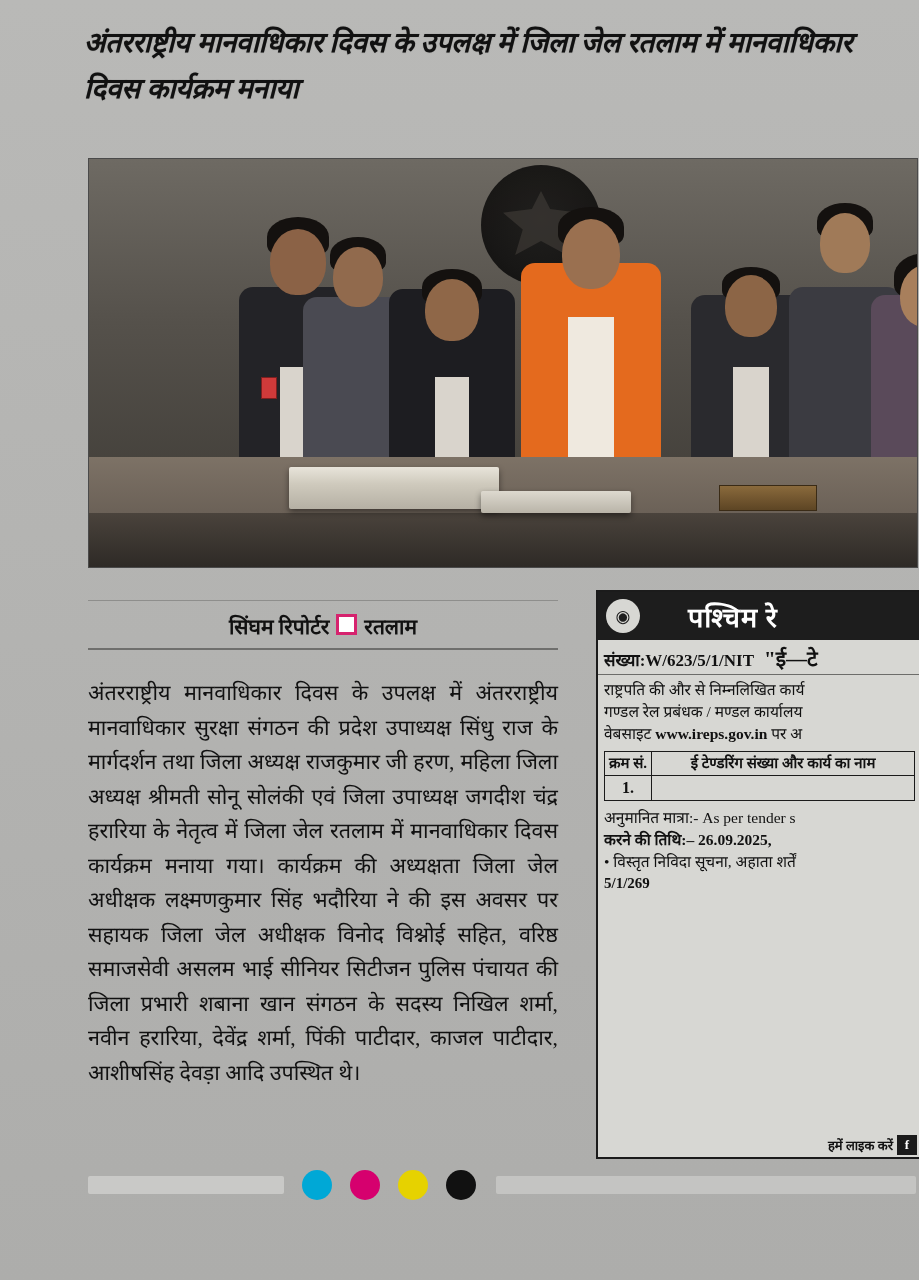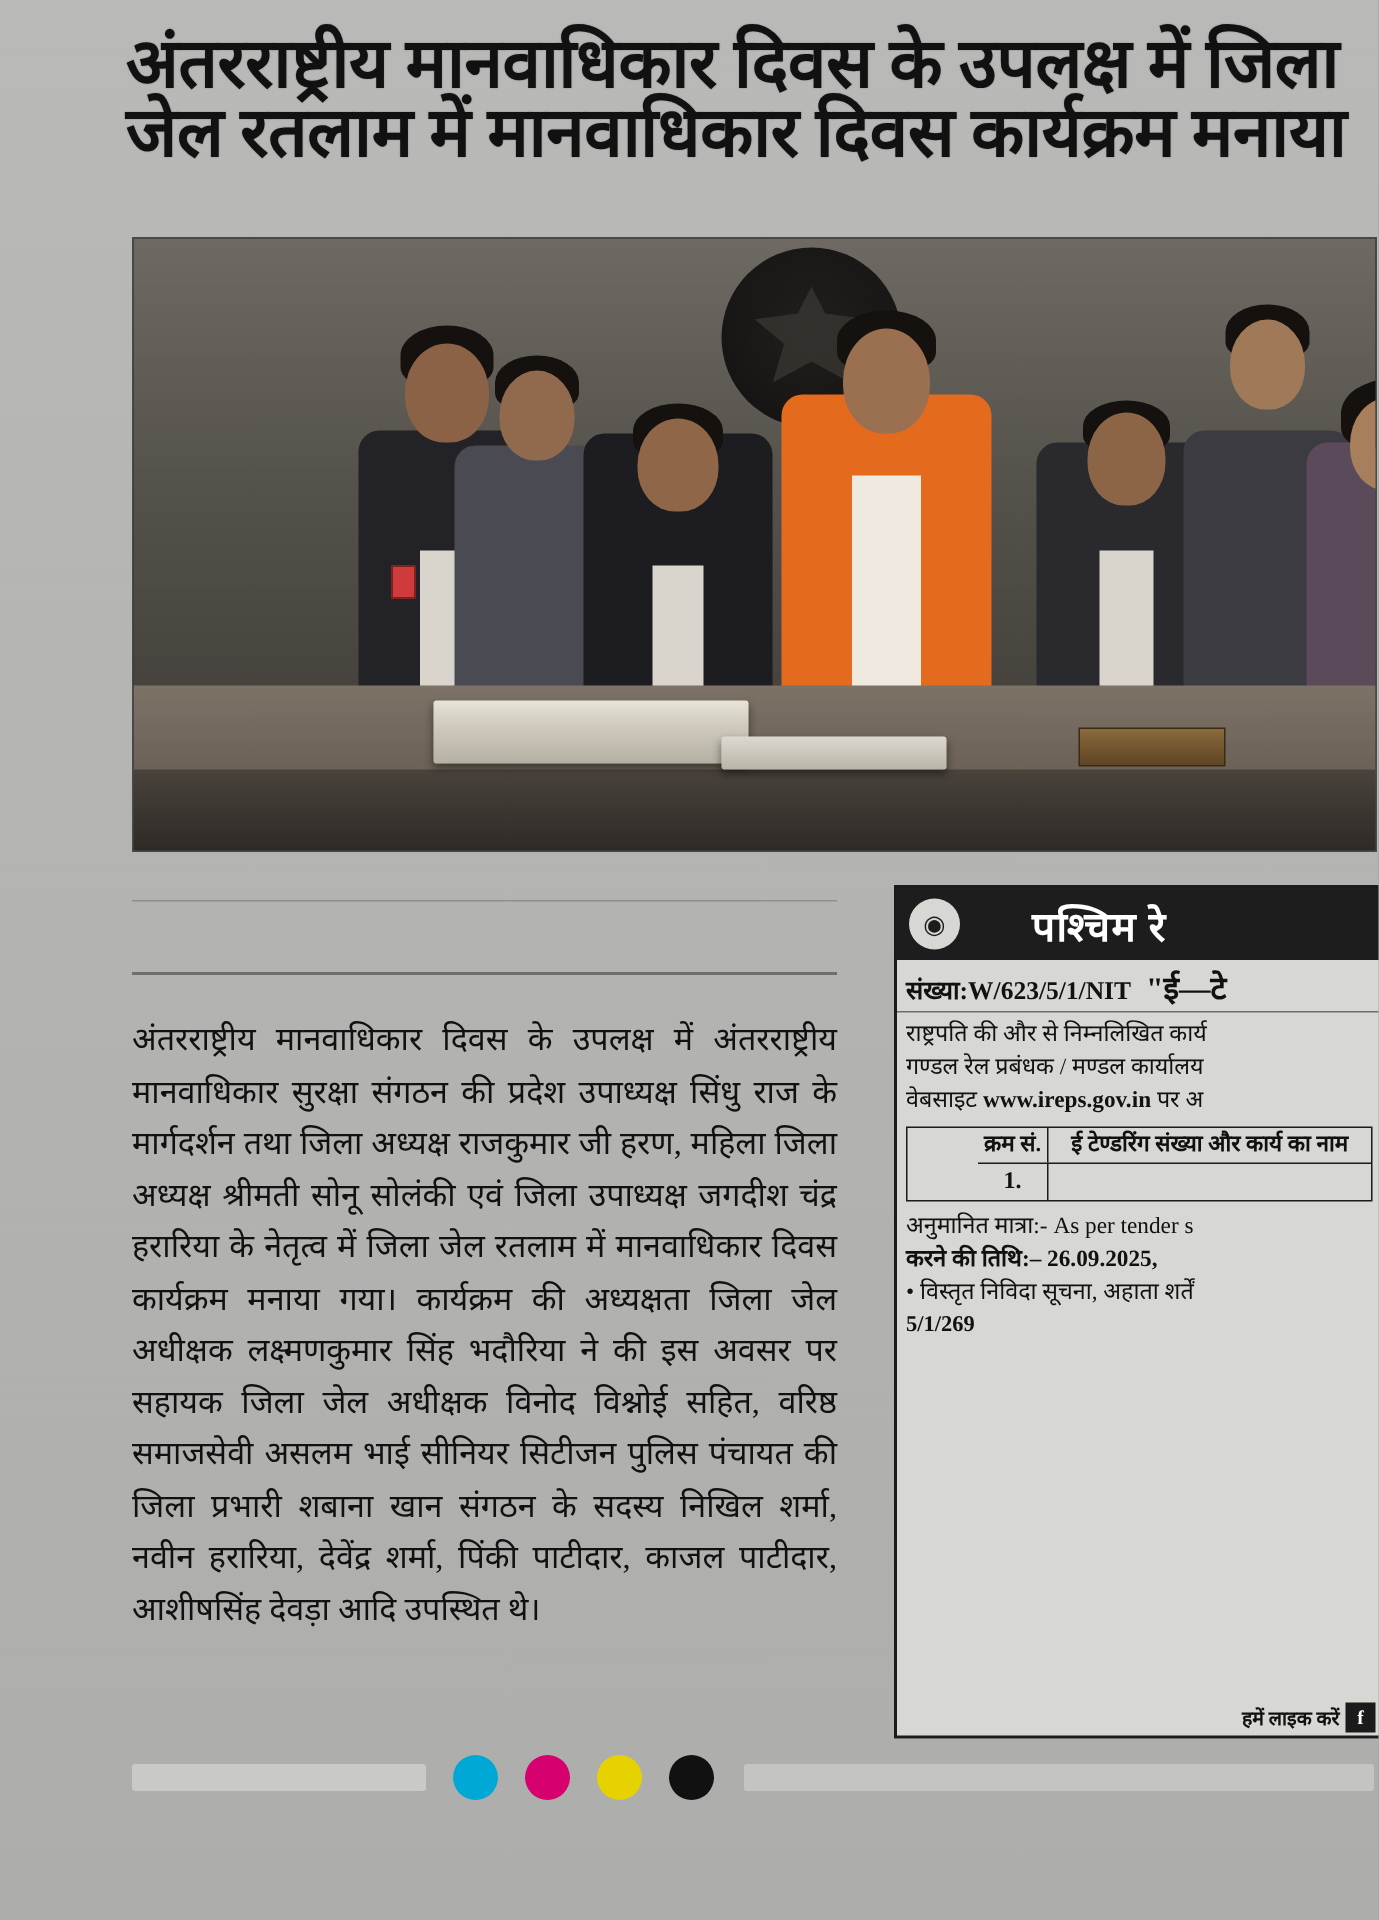--- a/index.html
+++ b/index.html
@@ -29,24 +29,25 @@
   }
 
   .headline {
     position: absolute;
     left: 84px;
     top: 20px;
     width: 828px;
     color: #111;
     font-family: "Liberation Serif", serif;
     font-weight: bold;
-    font-size: 46px;
+    font-size: 28px;
     line-height: 46px;
     letter-spacing: -0.2px;
     text-shadow: 0 0 1px rgba(0,0,0,0.35);
+    font-style: italic;
   }
 
   
   .photo {
     position: absolute;
     left: 88px;
     top: 158px;
     width: 828px;
     height: 408px;
     background: #2b2b2f;
@@ -248,21 +249,20 @@
   }
   .ad-lines {
     padding: 4px 6px 2px 6px;
     font-size: 15.5px;
     line-height: 22px;
   }
   .ad-lines .web { font-weight: bold; }
   .ad-table {
     margin: 4px 6px;
     border: 1px solid #1b1b1b;
-    padding-left: 47px;
   }
   .ad-th {
     display: flex;
     border-bottom: 1px solid #1b1b1b;
     font-size: 15px;
     font-weight: bold;
     text-align: center;
     line-height: 19px;
   }
   .ad-th .c1 { width: 46px; border-right: 1px solid #1b1b1b; padding: 2px 0; }
@@ -396,20 +396,23 @@
     </div>
 
     <div class="desk"></div>
     <div class="deskfront"></div>
     <div class="papers"></div>
     <div class="papers2"></div>
     <div class="nameplate"></div>
   </div>
 
   <div class="byline-rule-top"></div>
+  <div class="byline">
+    <span>सिंघम रिपोर्टर</span><span class="sq"></span><span>रतलाम</span>
+  </div>
   <div class="byline-rule"></div>
 
   <div class="bodytext">अंतरराष्ट्रीय मानवाधिकार दिवस के उपलक्ष में अंतरराष्ट्रीय मानवाधिकार सुरक्षा संगठन की प्रदेश उपाध्यक्ष सिंधु राज के मार्गदर्शन तथा जिला अध्यक्ष राजकुमार जी हरण, महिला जिला अध्यक्ष श्रीमती सोनू सोलंकी एवं जिला उपाध्यक्ष जगदीश चंद्र हरारिया के नेतृत्व में जिला जेल रतलाम में मानवाधिकार दिवस कार्यक्रम मनाया गया। कार्यक्रम की अध्यक्षता जिला जेल अधीक्षक लक्ष्मणकुमार सिंह भदौरिया ने की  इस अवसर पर सहायक जिला जेल अधीक्षक विनोद विश्नोई सहित, वरिष्ठ समाजसेवी असलम भाई सीनियर सिटीजन पुलिस पंचायत की जिला प्रभारी शबाना खान संगठन के सदस्य निखिल शर्मा, नवीन हरारिया, देवेंद्र शर्मा, पिंकी पाटीदार, काजल पाटीदार, आशीषसिंह देवड़ा आदि उपस्थित थे।</div>
 
   <div class="adbox">
     <div class="ad-header">
       <div class="ad-logo">◉</div>
       <div class="ad-railtitle">पश्चिम रे</div>
     </div>
     <div class="ad-nit">

